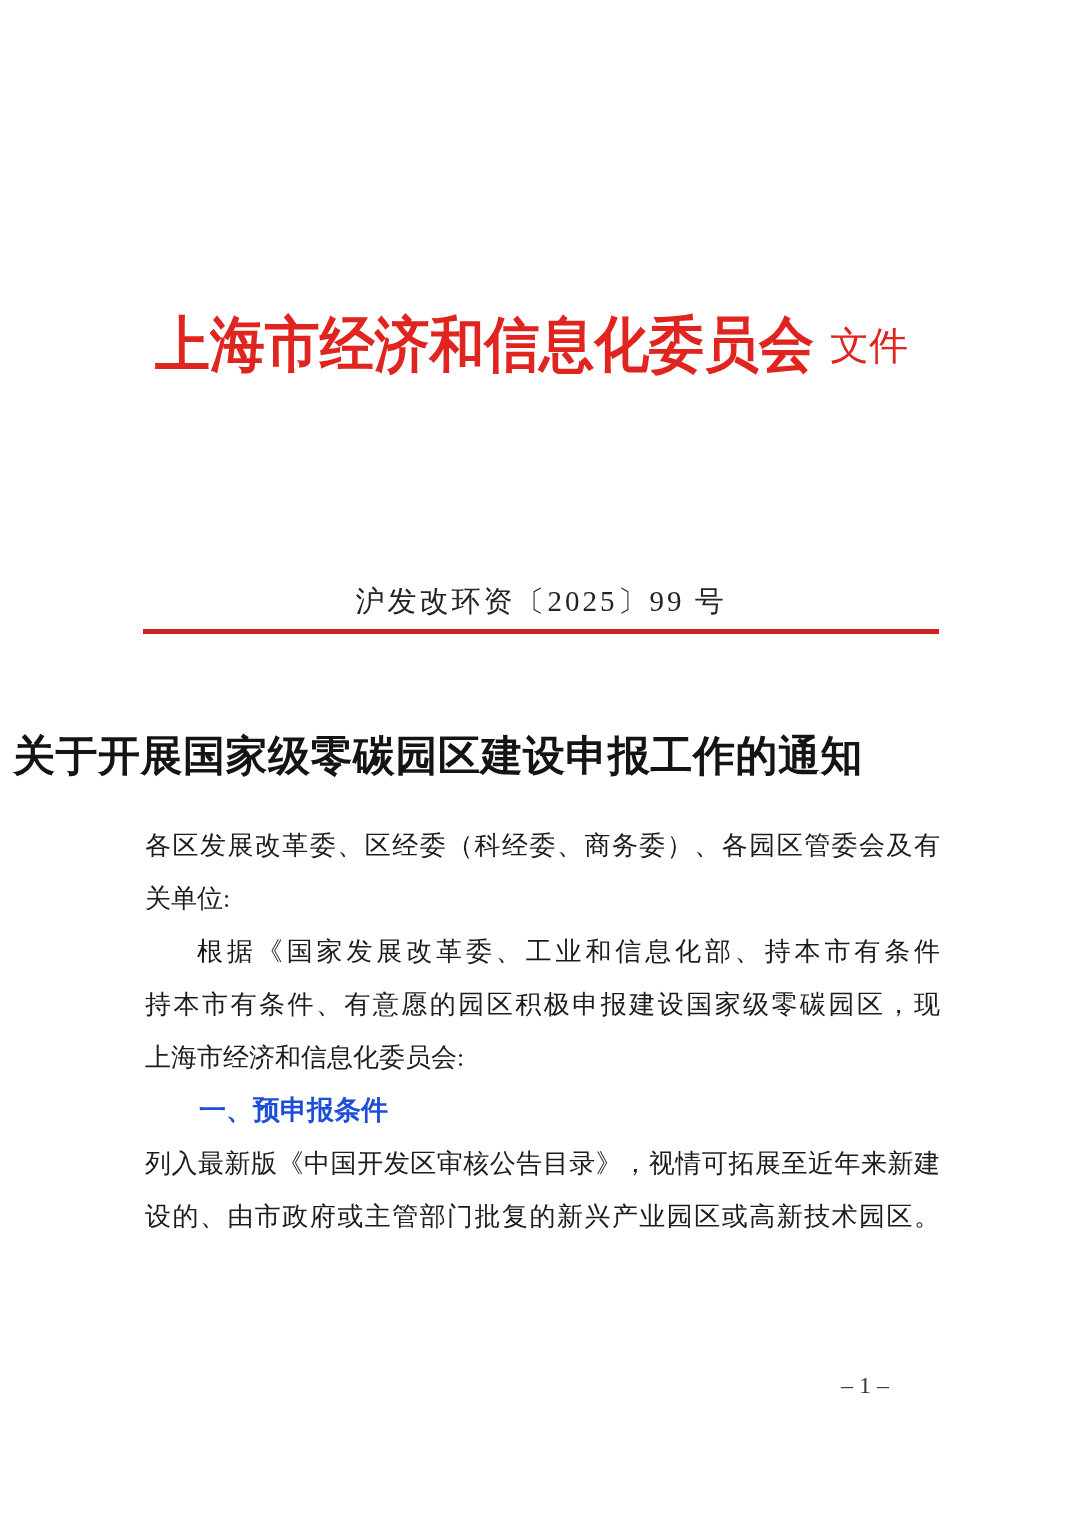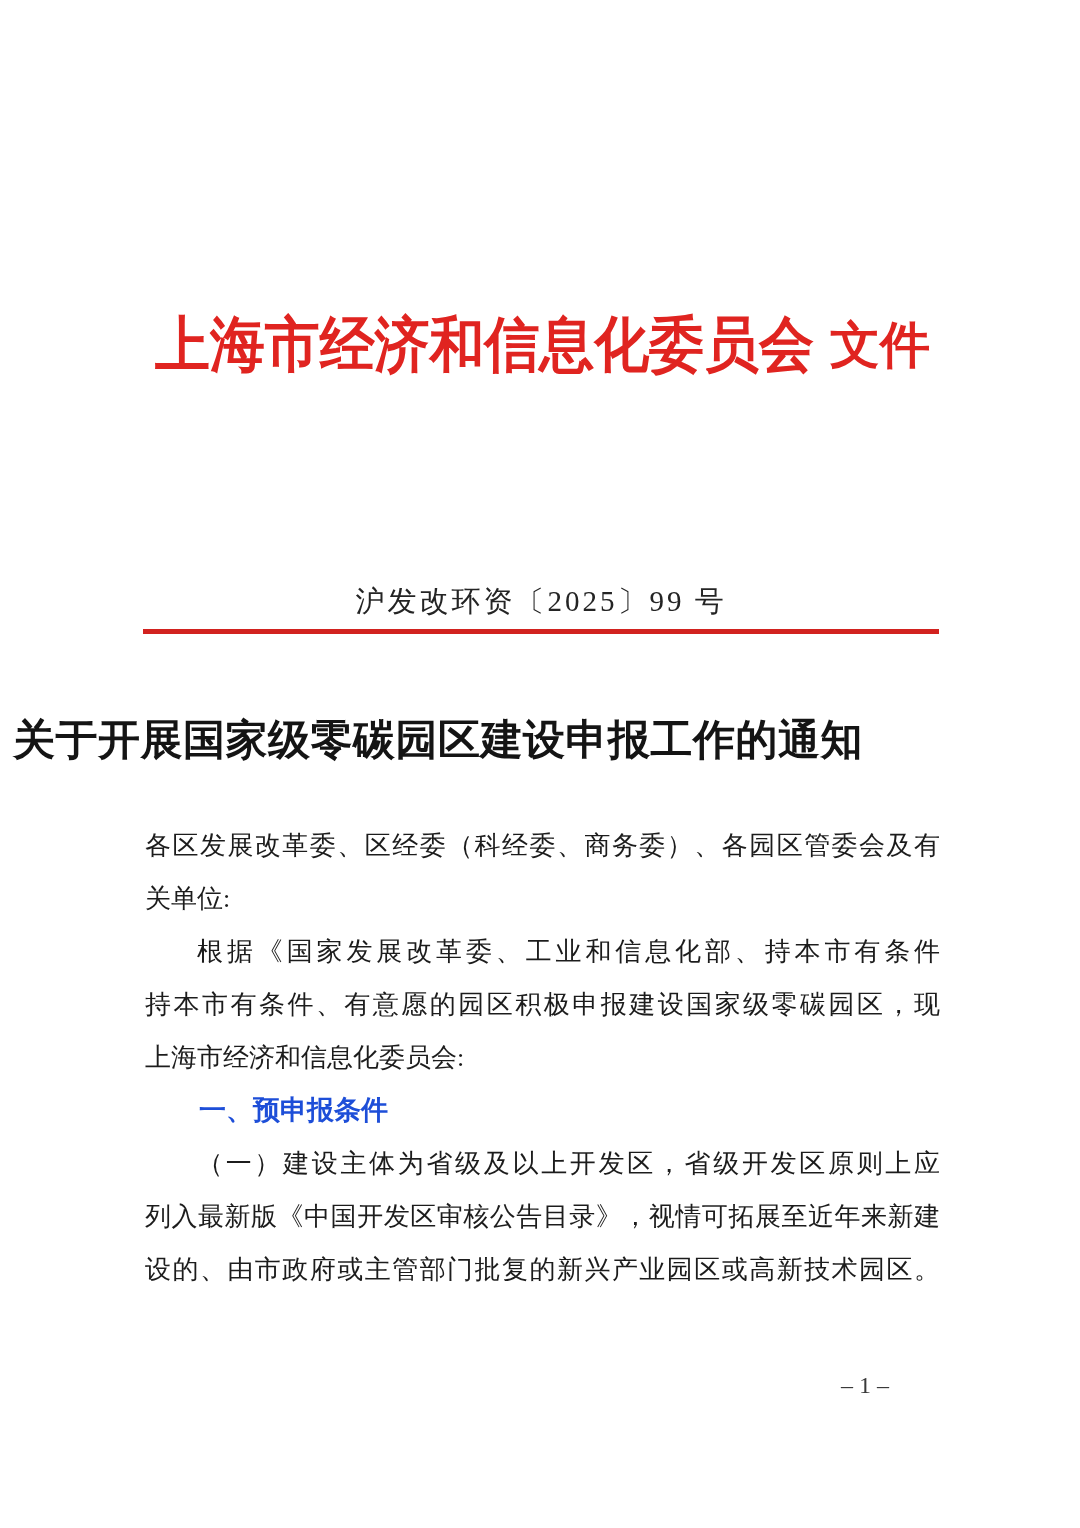--- a/index.html
+++ b/index.html
@@ -27,41 +27,41 @@
   .org-names{width:660px;}
   .org-line{
     height:87px;line-height:87px;
     font-size:60px;font-weight:bold;
     color:var(--header-red);
     white-space:nowrap;
     font-family:"Liberation Serif","DejaVu Serif",serif;
   }
   .org-line.l2{transform:scaleX(0.915);transform-origin:0 50%;}
   .wenjian{
-    font-size:50px;font-weight:bold;
+    font-size:39px;font-weight:normal;
     color:var(--header-red);
     margin-left:15px;
     white-space:nowrap;
   }
   
   .doc-number{
     position:absolute;top:582px;left:143px;width:796px;
     text-align:center;
     font-size:29px;letter-spacing:3px;
     color:#242424;
     white-space:nowrap;
   }
   
   .red-line{
     position:absolute;top:629px;left:143px;width:796px;height:5px;
     background:var(--divider-red);border:none;
   }
   
   .doc-title{
-    position:absolute;top:712px;left:0;width:876px;
+    position:absolute;top:728px;left:0;width:876px;
     text-align:center;
     font-size:42px;font-weight:bold;
     color:#141414;
     letter-spacing:0.5px;
     white-space:nowrap;
   }
   
   .doc-body{
     position:absolute;top:819px;left:145px;width:795px;
     font-size:26px;line-height:53px;
@@ -100,20 +100,19 @@
 
   <div class="doc-title">关于开展国家级零碳园区建设申报工作的通知</div>
 
   <div class="doc-body">
     <div class="bl jl">各区发展改革委、区经委（科经委、商务委）、各园区管委会及有</div>
     <div class="bl">关单位:</div>
     <div class="bl jl ind">根据《国家发展改革委、工业和信息化部、持本市有条件</div>
     <div class="bl jl">持本市有条件、有意愿的园区积极申报建设国家级零碳园区，现</div>
     <div class="bl">上海市经济和信息化委员会:</div>
     <div class="bl hd ind">一、预申报条件</div>
-    <div class="bl jl ind">（一）建设主体为省级及以上开发区，省级开发区原则上应</div>
     <div class="bl jl">列入最新版《中国开发区审核公告目录》，视情可拓展至近年来新建</div>
     <div class="bl jl">设的、由市政府或主管部门批复的新兴产业园区或高新技术园区。</div>
   </div>
 
   <div class="page-number">– 1 –</div>
 
 </div>
 
 </body></html>

